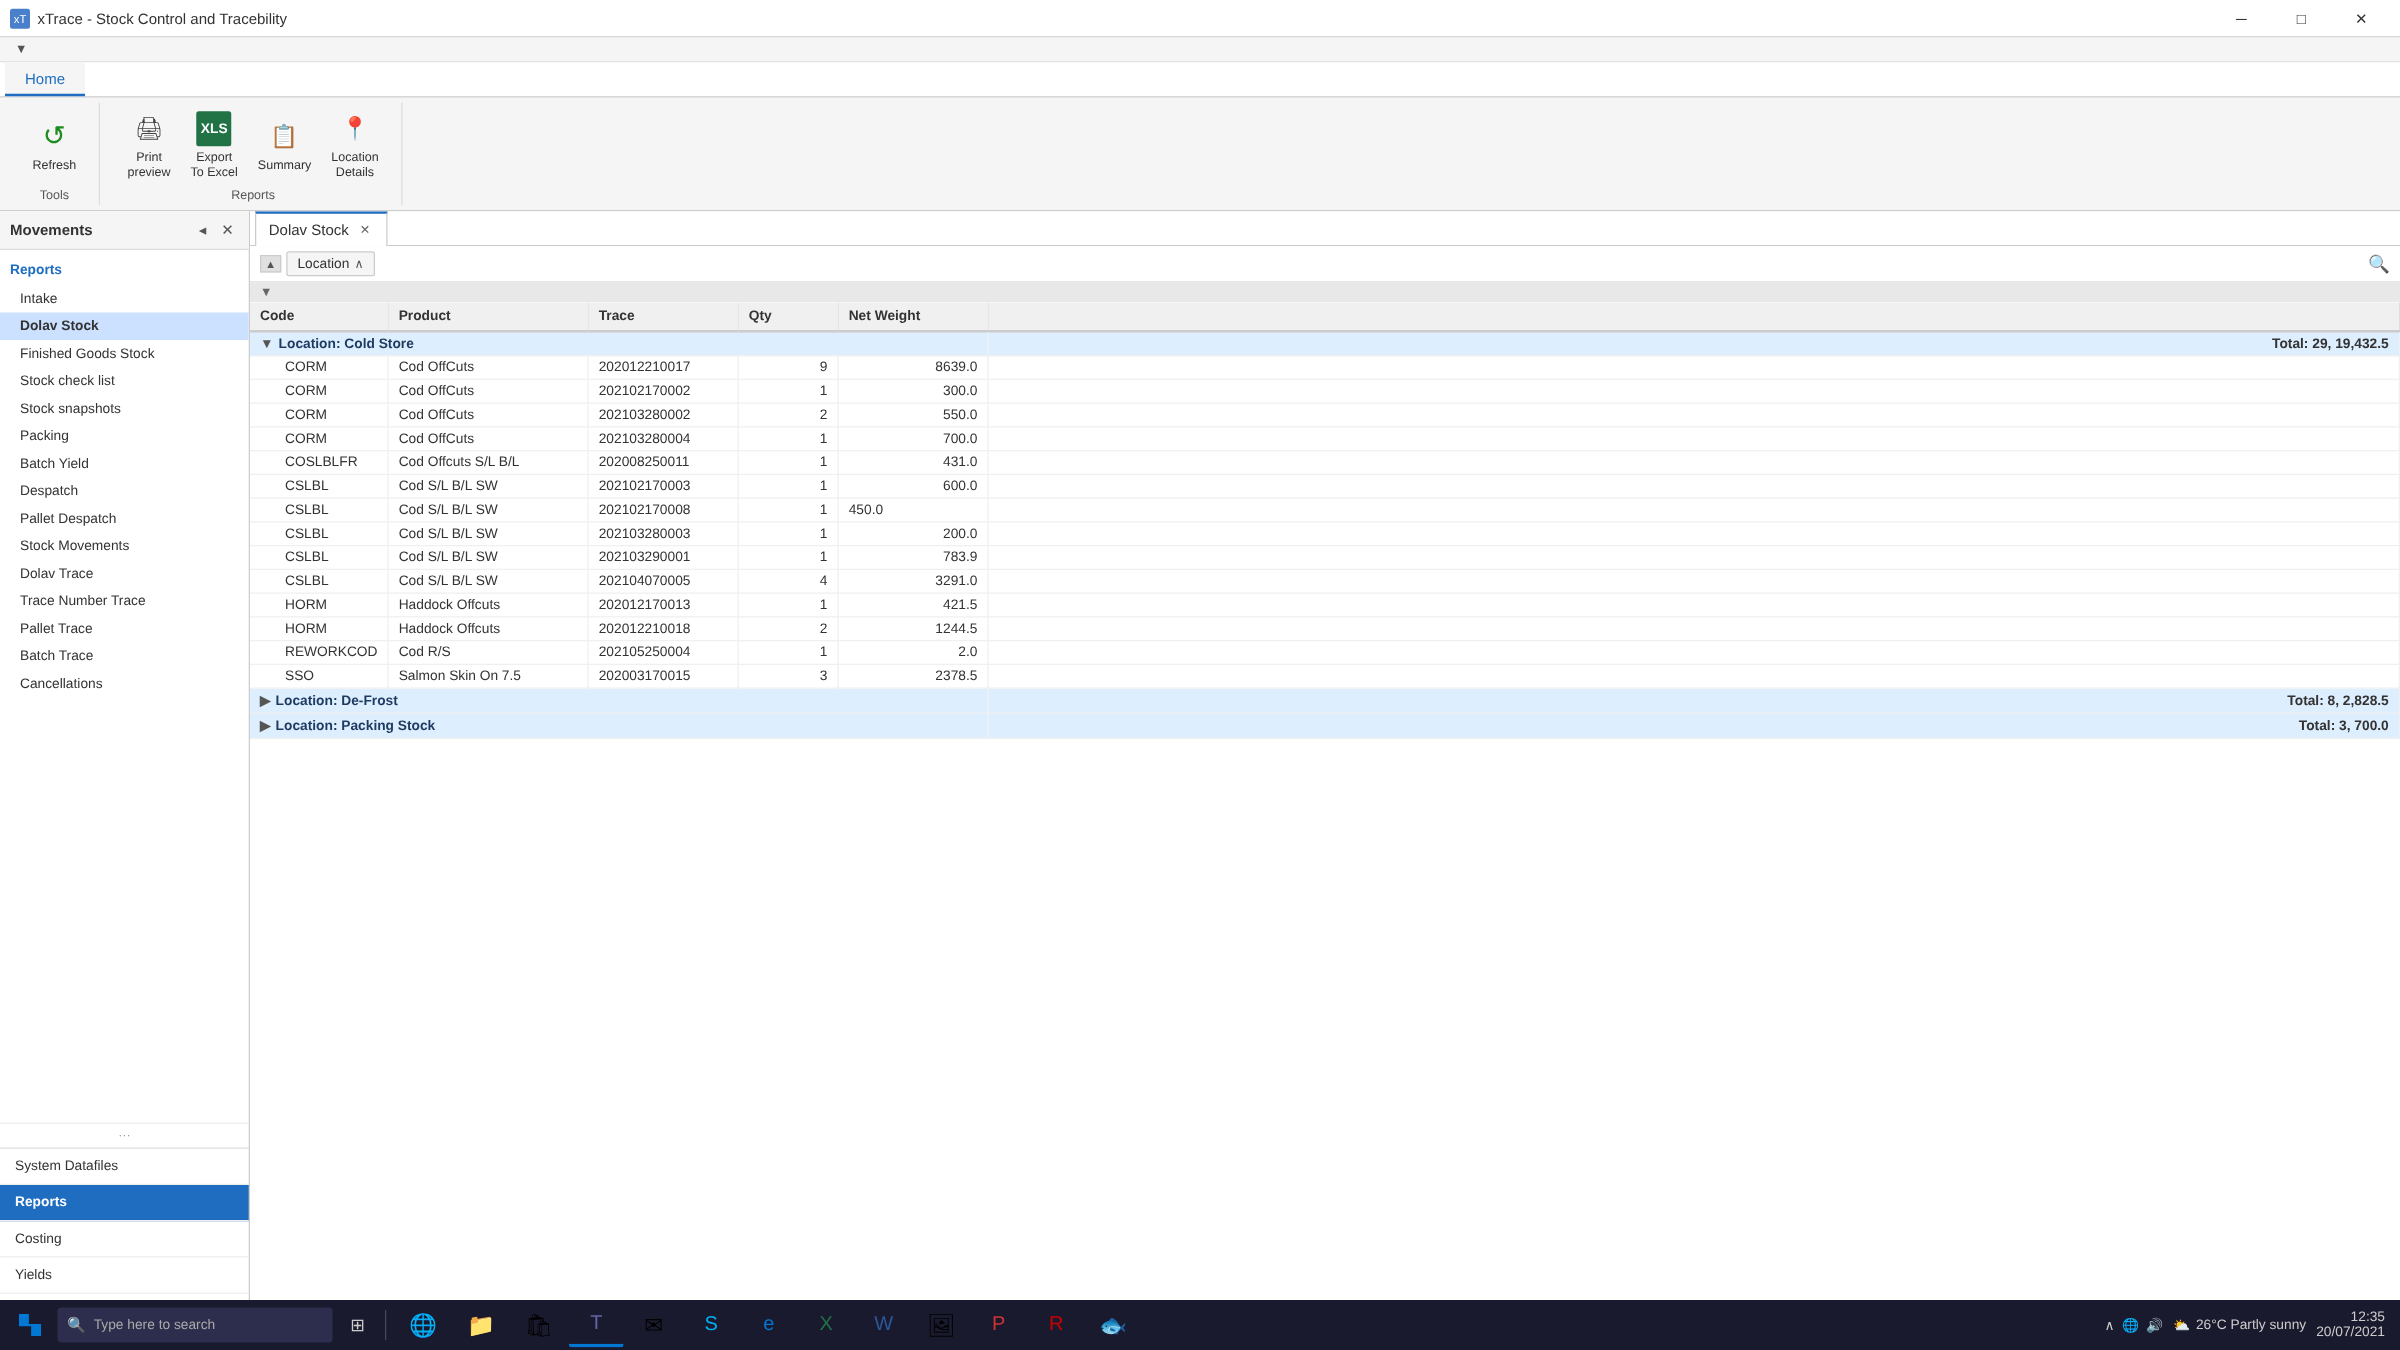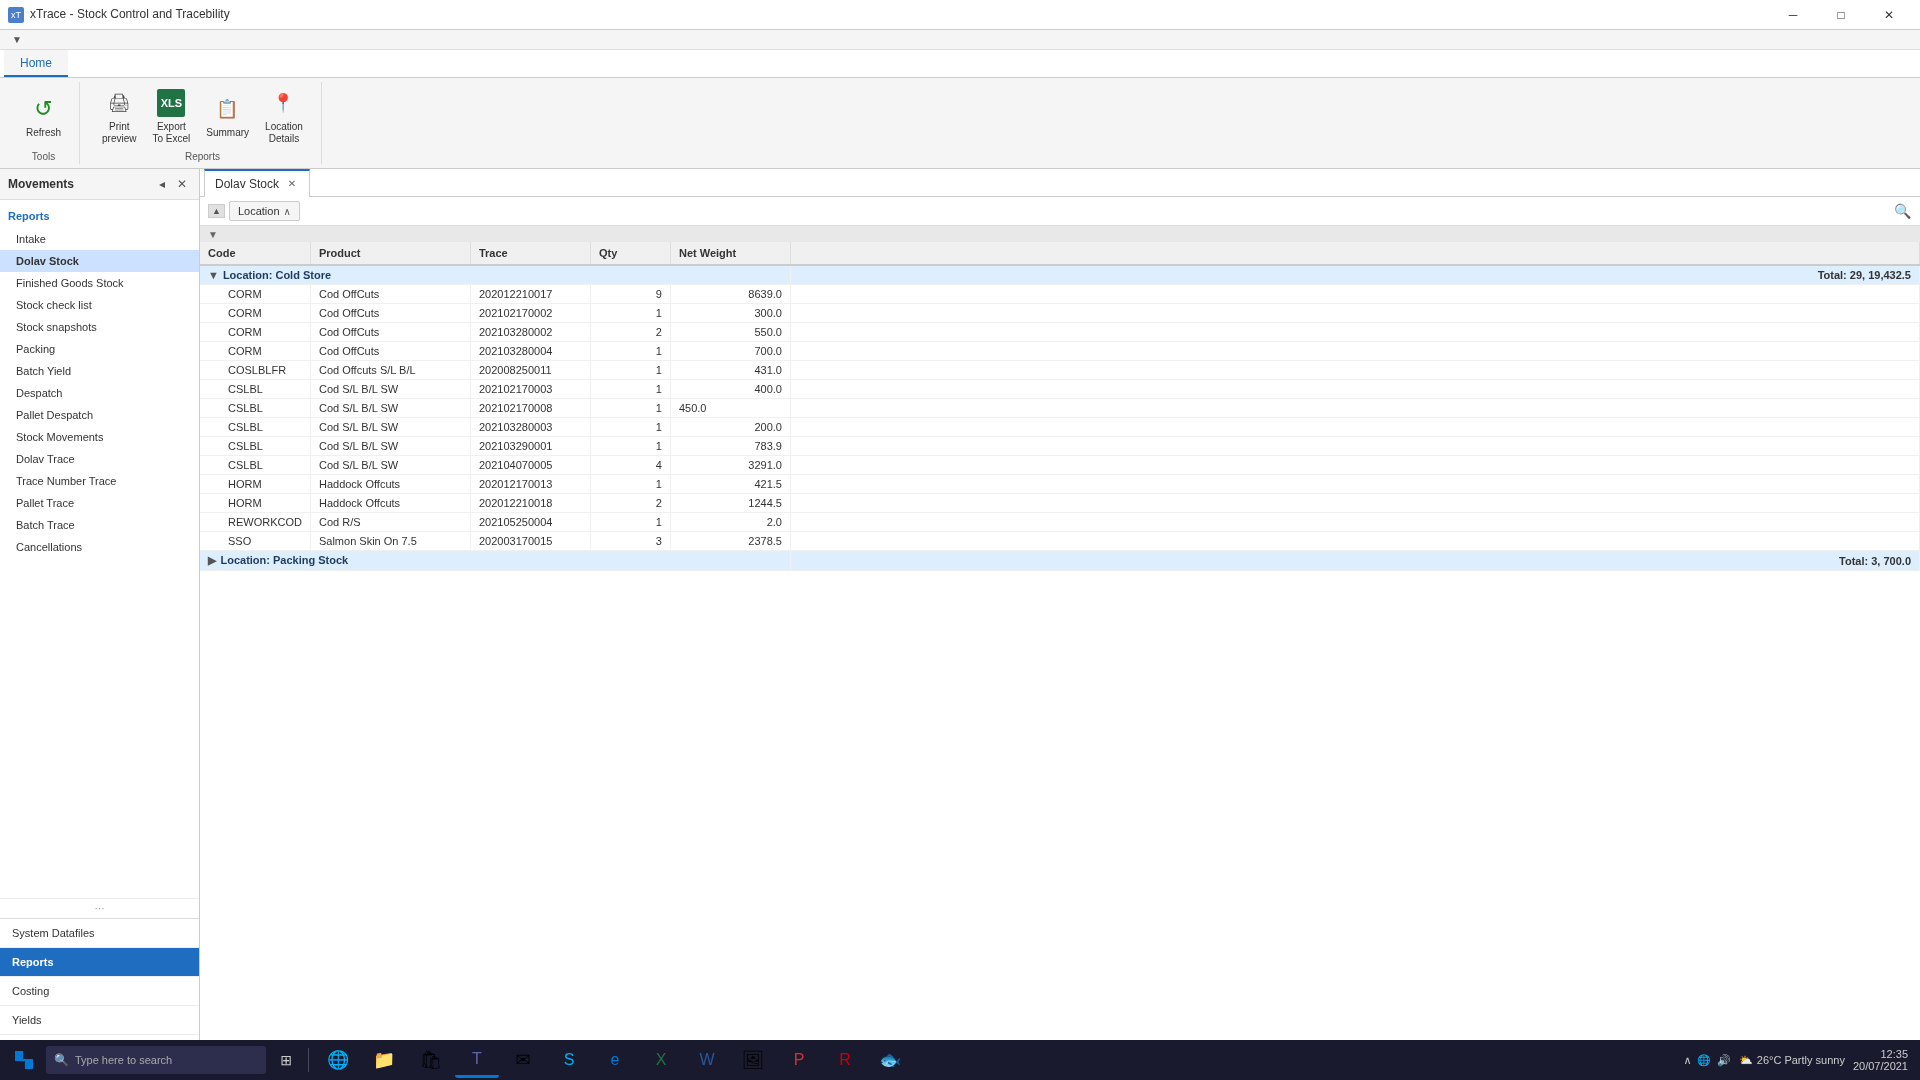--- a/index.html
+++ b/index.html
@@ -8,21 +8,21 @@
     
     .title-bar {
       background: #fff;
       height: 30px;
       display: flex;
       align-items: center;
       padding: 0 8px;
       border-bottom: 1px solid #ccc;
       justify-content: space-between;
     }
-    .title-bar-left { display: flex; gap: 6px; }
+    .title-bar-left { display: flex; align-items: center; gap: 6px; }
     .title-bar-icon { width: 16px; height: 16px; background: #4a7fcb; border-radius: 2px; display: flex; align-items: center; justify-content: center; color: white; font-size: 9px; }
     .title-bar-text { font-size: 12px; color: #333; }
     .title-bar-controls { display: flex; gap: 2px; }
     .title-bar-btn { width: 46px; height: 30px; display: flex; align-items: center; justify-content: center; cursor: pointer; font-size: 12px; color: #333; }
 
     
     .quick-access { height: 20px; background: #f5f5f5; display: flex; align-items: center; padding: 0 8px; border-bottom: 1px solid #ddd; }
     .qa-btn { font-size: 10px; color: #555; padding: 0 4px; cursor: pointer; }
 
     
@@ -293,21 +293,21 @@
               <td>202008250011</td>
               <td style="text-align: right;">1</td>
               <td style="text-align: right;">431.0</td>
               <td></td>
             </tr>
             <tr>
               <td style="padding-left: 28px;">CSLBL</td>
               <td>Cod S/L B/L SW</td>
               <td>202102170003</td>
               <td style="text-align: right;">1</td>
-              <td style="text-align: right;">400.0</td>
+              <td style="text-align: right;">600.0</td>
               <td></td>
             </tr>
             <tr>
               <td style="padding-left: 28px;">CSLBL</td>
               <td>Cod S/L B/L SW</td>
               <td>202102170008</td>
               <td style="text-align: right;">1</td>
               <td style="text-align: left;">450.0</td>
               <td></td>
             </tr>
@@ -359,20 +359,24 @@
               <td style="text-align: right;">2.0</td>
               <td></td>
             </tr>
             <tr>
               <td style="padding-left: 28px;">SSO</td>
               <td>Salmon Skin On 7.5</td>
               <td>202003170015</td>
               <td style="text-align: right;">3</td>
               <td style="text-align: right;">2378.5</td>
               <td></td>
+            </tr>
+            <tr class="group-row">
+              <td colspan="5" style="padding-left: 8px;"><span class="group-toggle">▶</span><span class="group-label">Location: De-Frost</span></td>
+              <td class="group-total" style="text-align: right;">Total: 8,  2,828.5</td>
             </tr>
             <tr class="group-row">
               <td colspan="5" style="padding-left: 8px;"><span class="group-toggle">▶</span><span class="group-label">Location: Packing Stock</span></td>
               <td class="group-total" style="text-align: right;">Total: 3,  700.0</td>
             </tr>
           </tbody>
       </table>
     </div>
   </div>
 </div>

